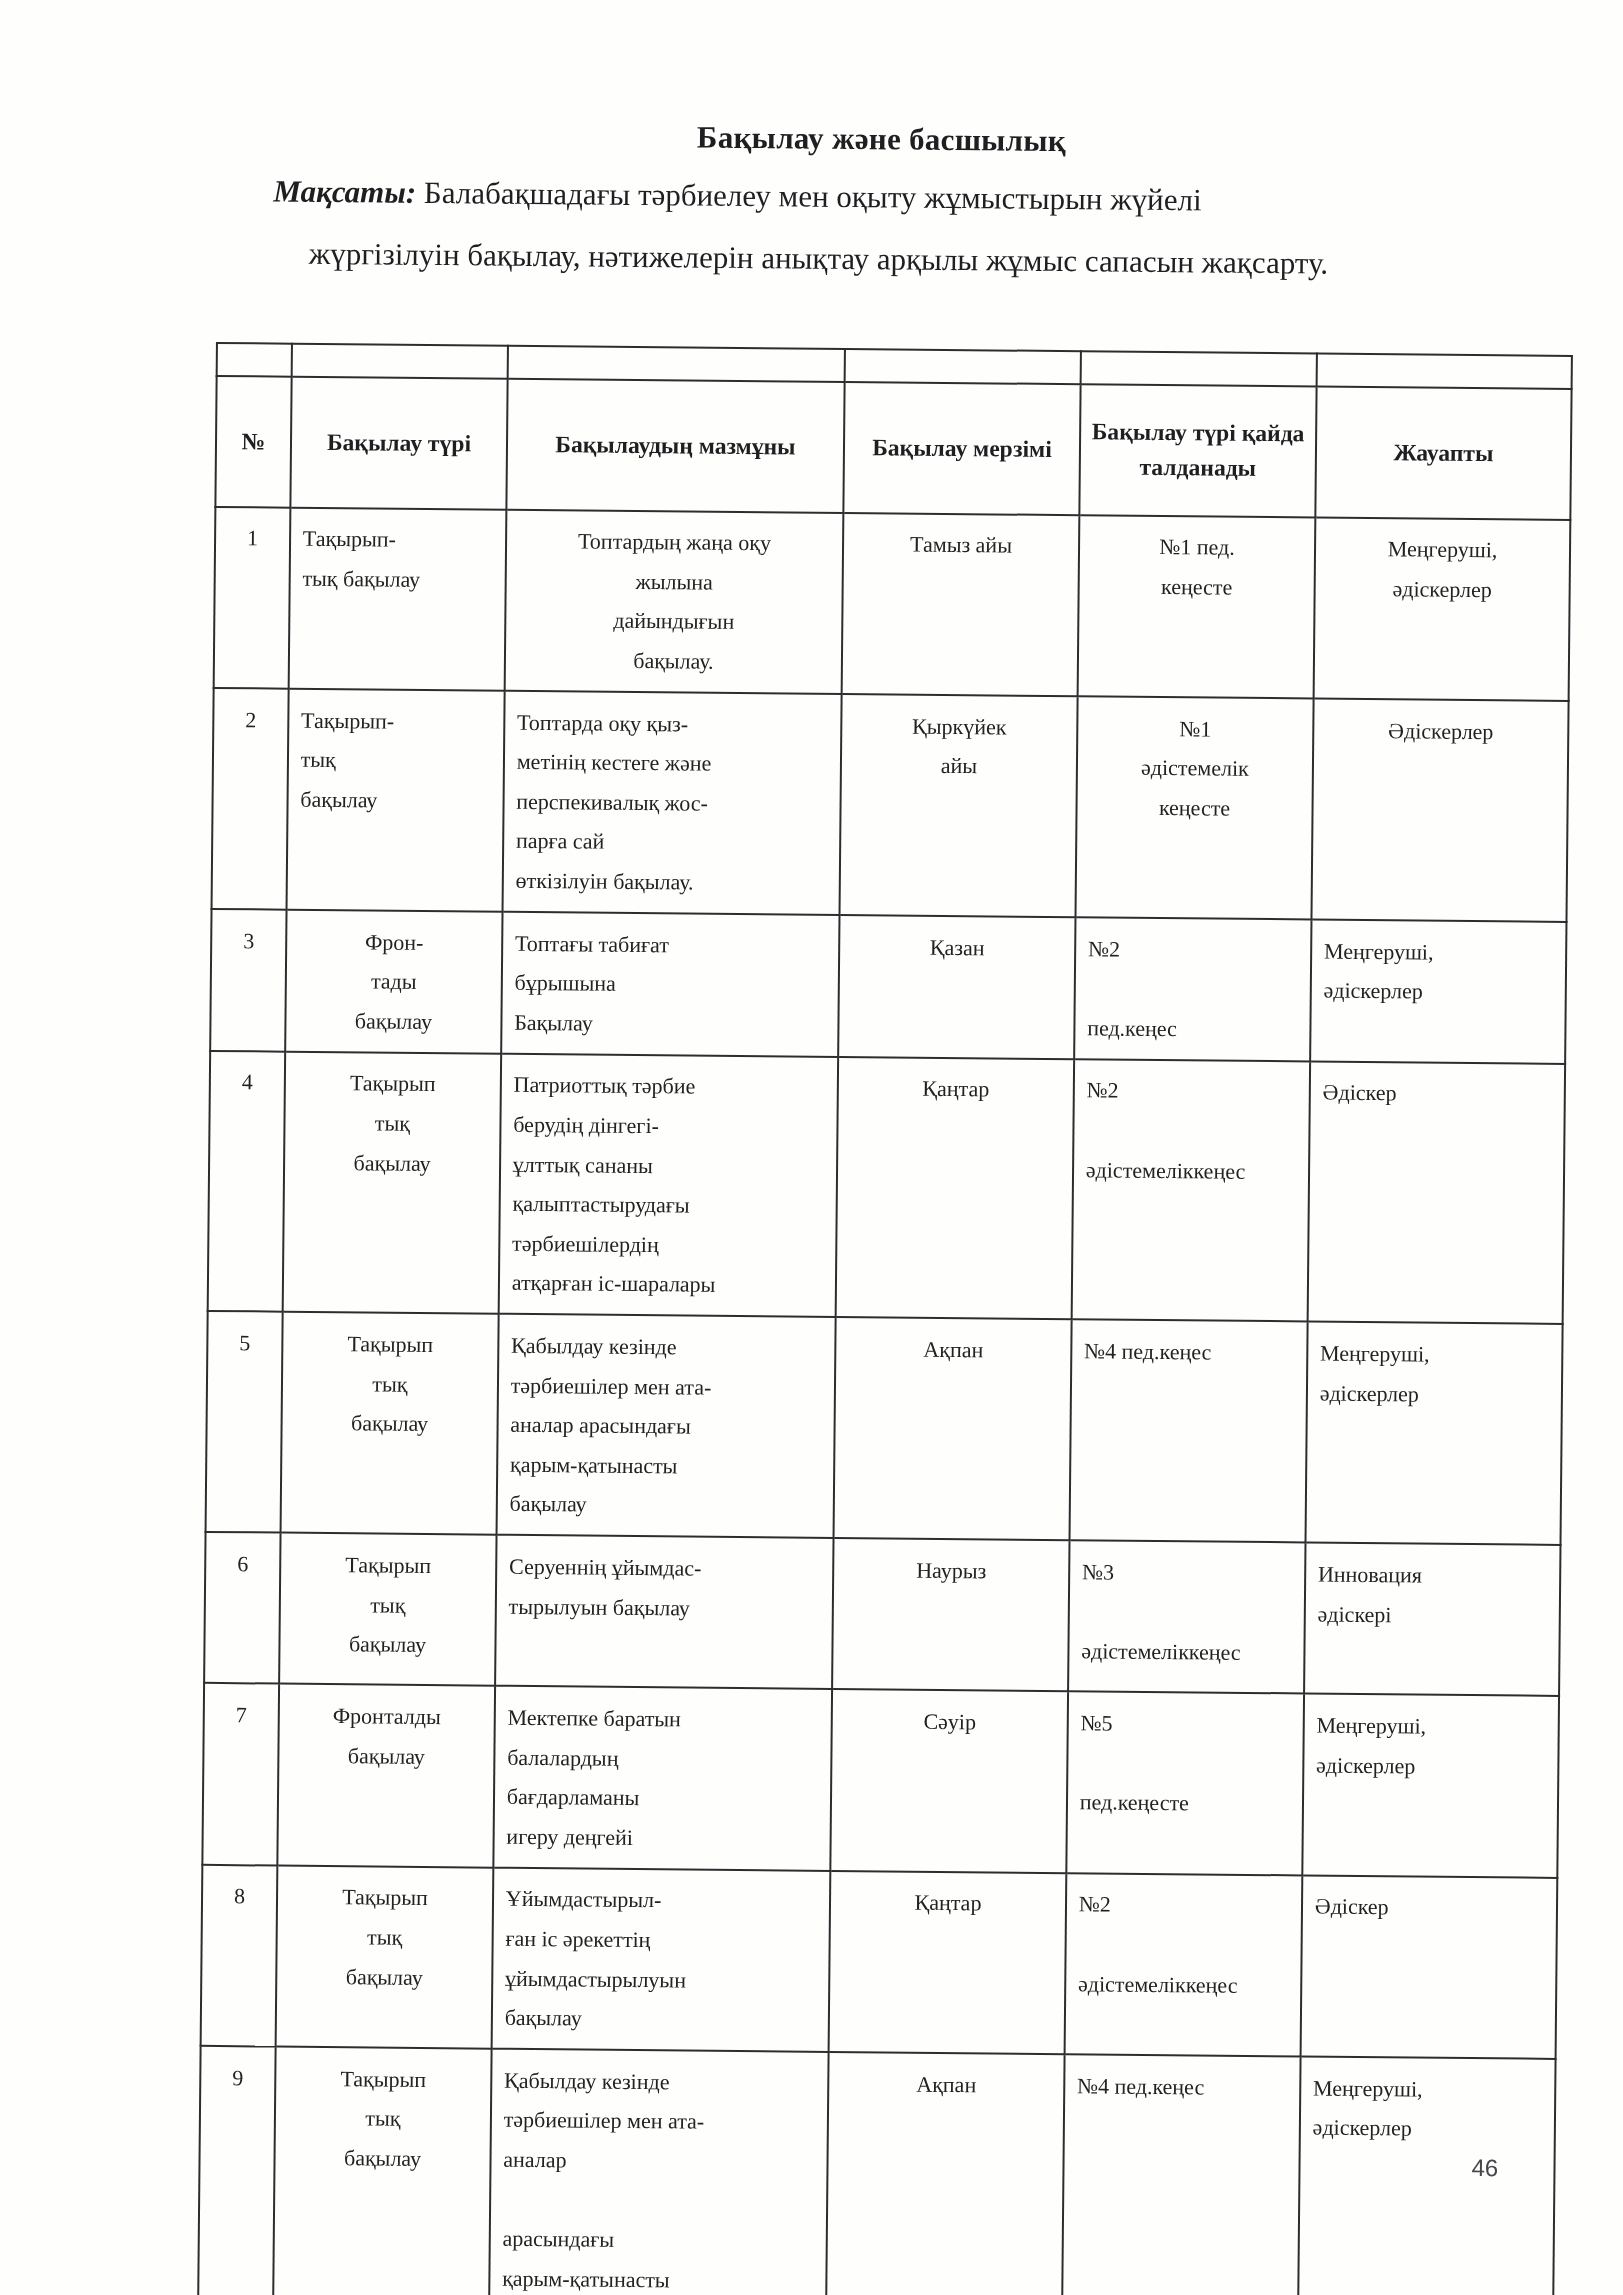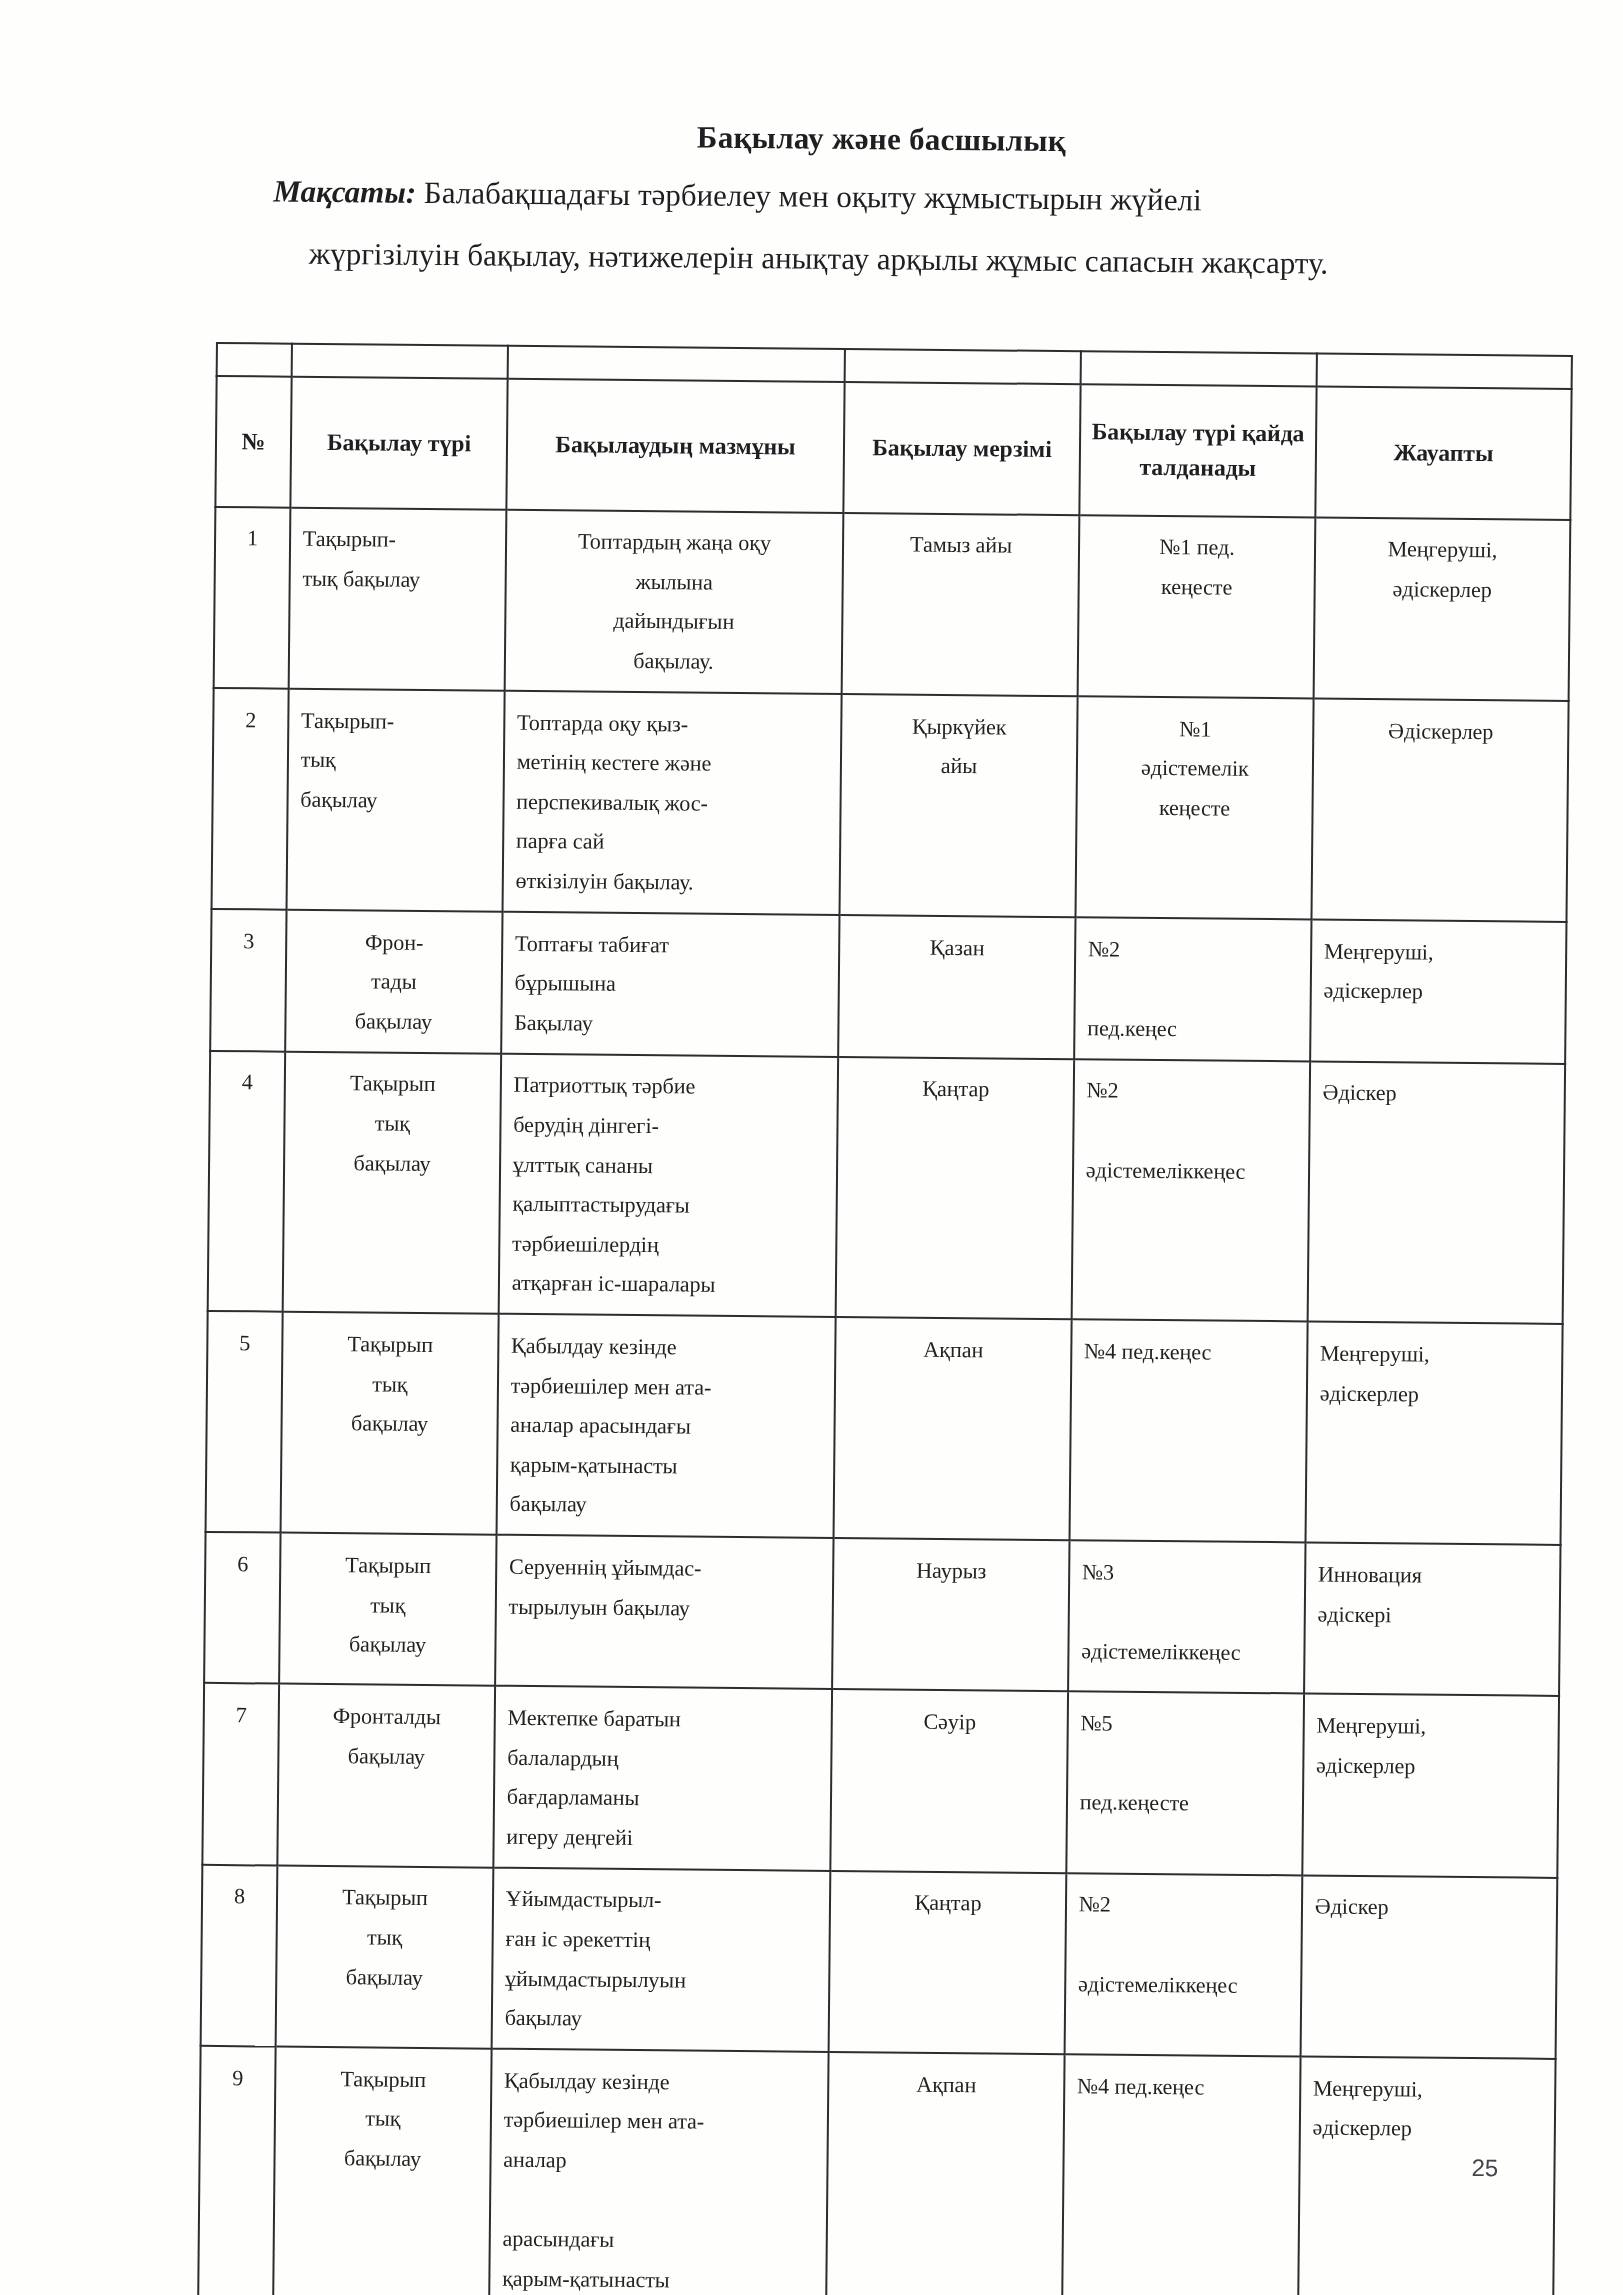--- a/index.html
+++ b/index.html
@@ -249,17 +249,17 @@
 қарым-қатынасты
 бақылау</td>
         <td class="pre term">Ақпан</td>
         <td class="pre">№4 пед.кеңес</td>
         <td class="pre">Меңгеруші,
 әдіскерлер</td>
       </tr>
     </tbody>
       </table>
 
-    <div class="pagenum">25</div>
+    <div class="pagenum">46</div>
 
   </div>
 </div>
 
 
 </body></html>

